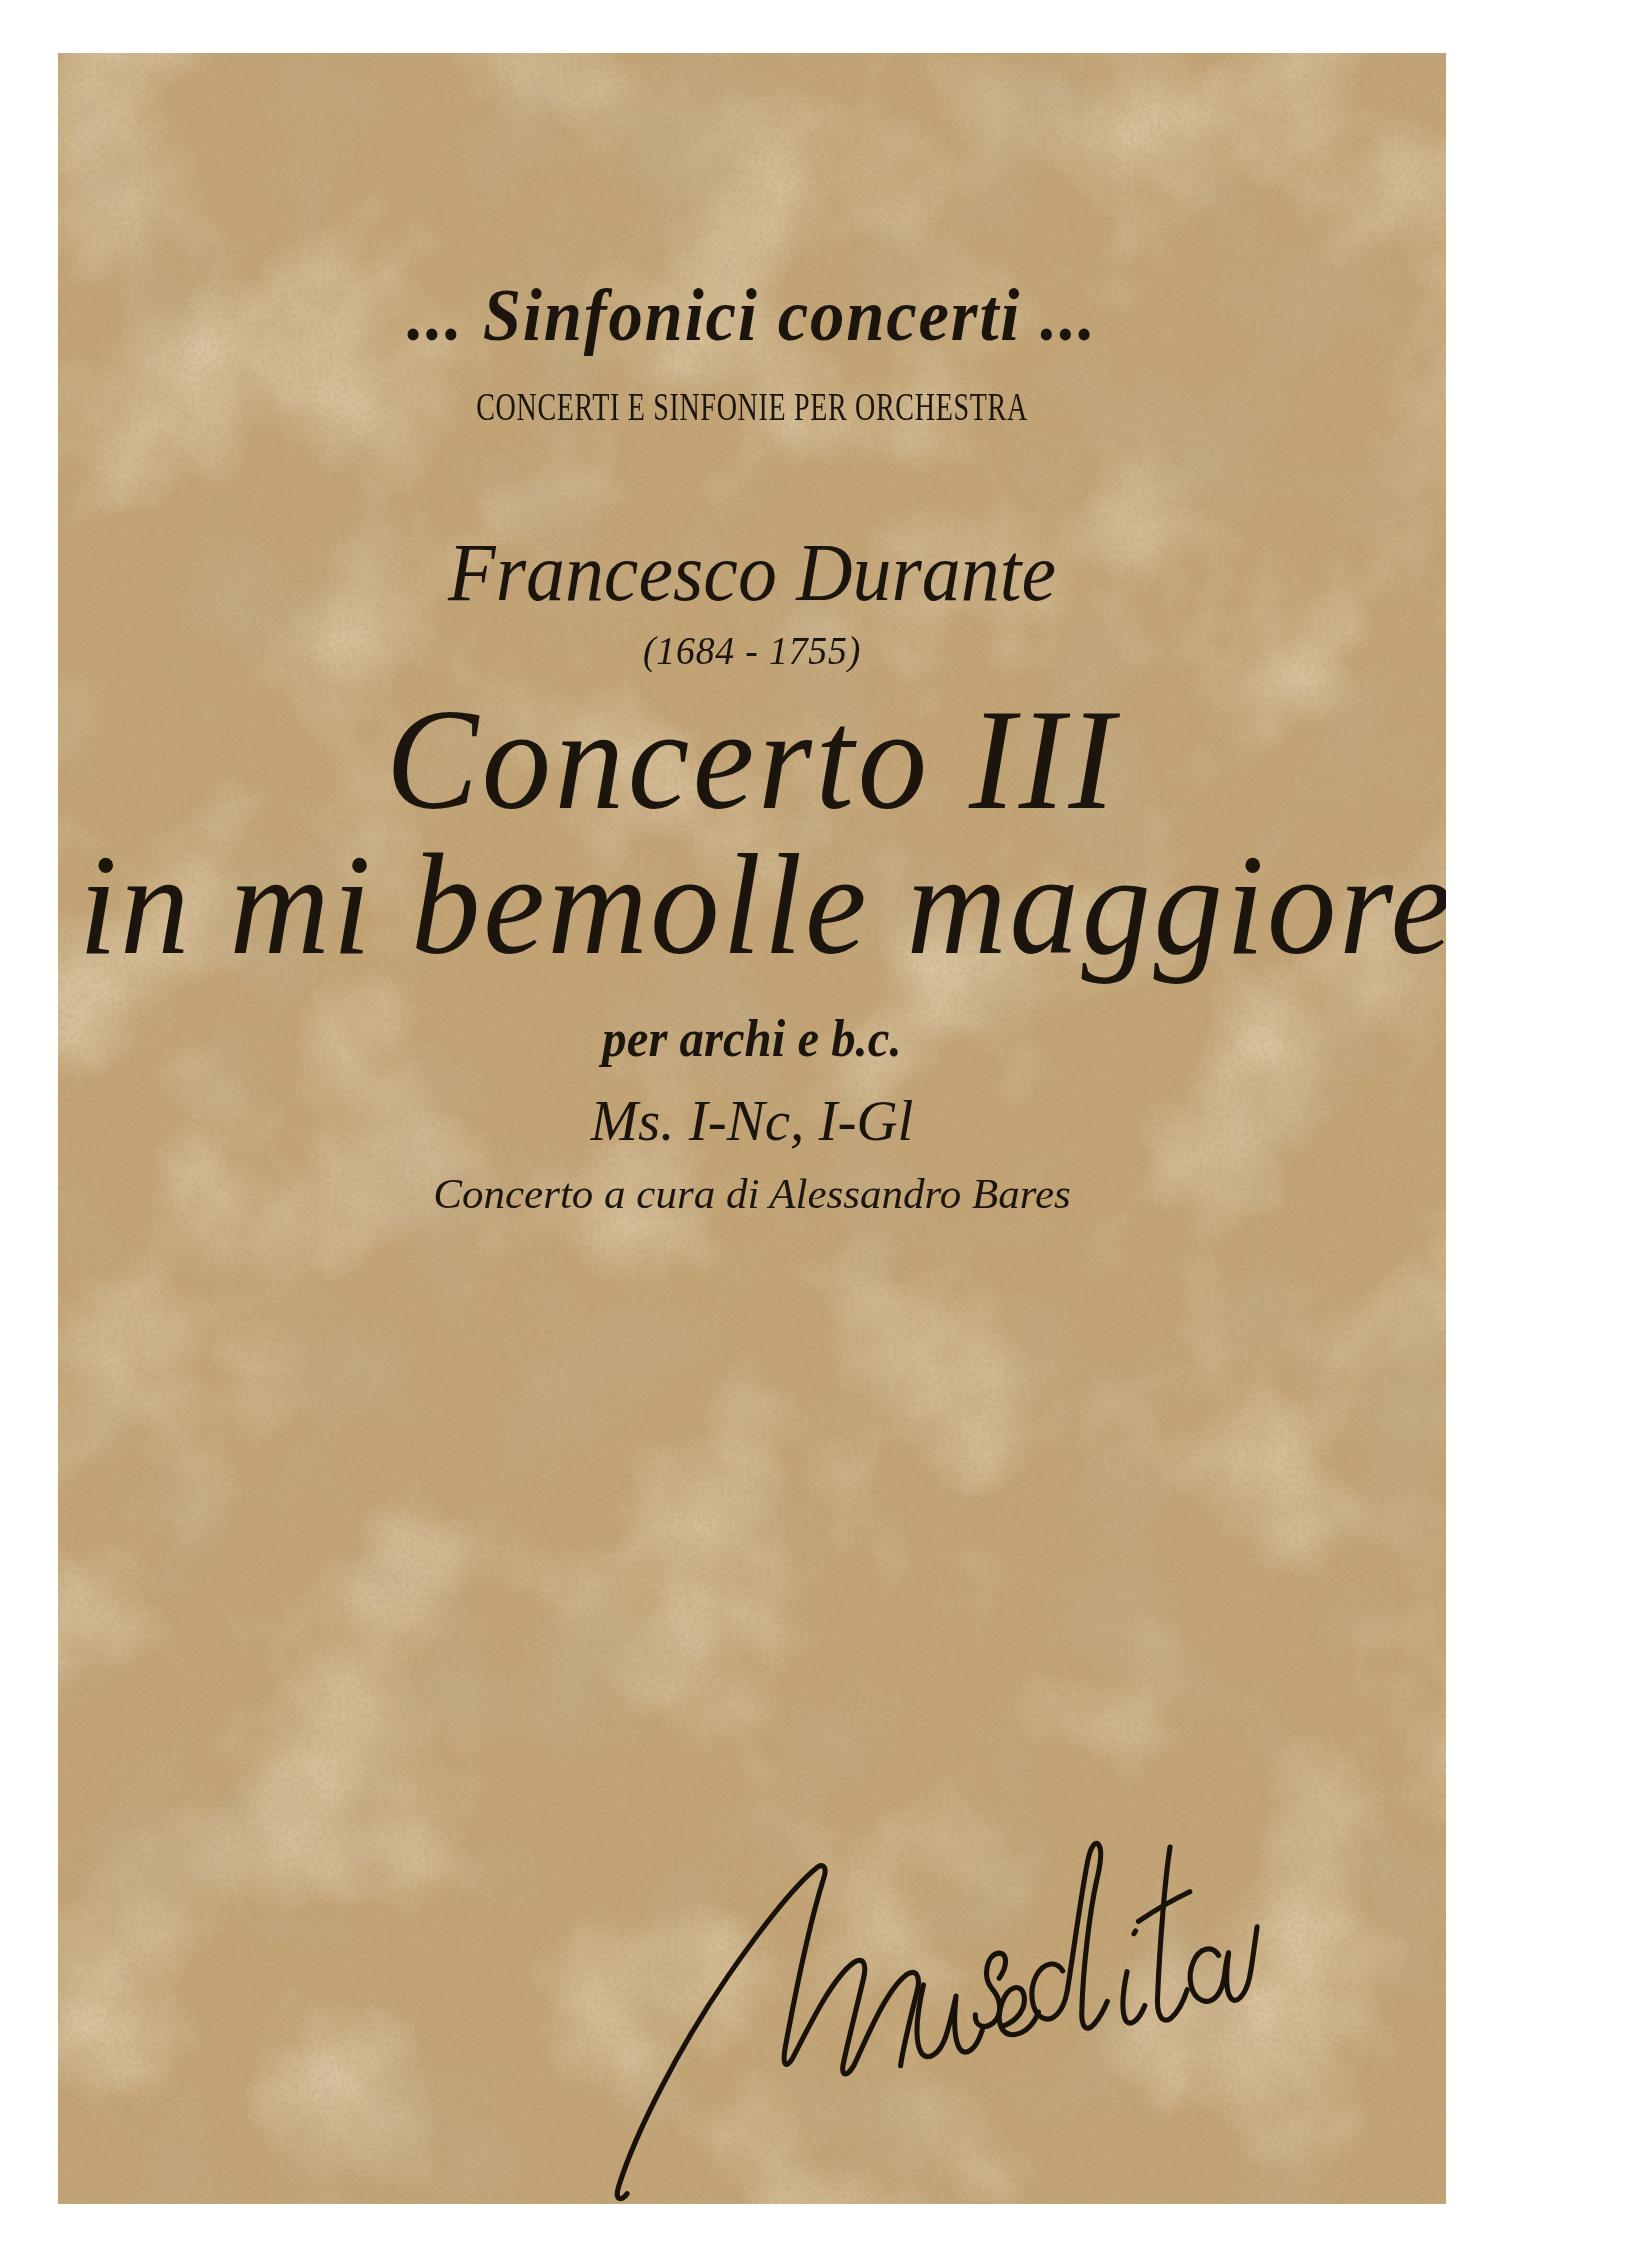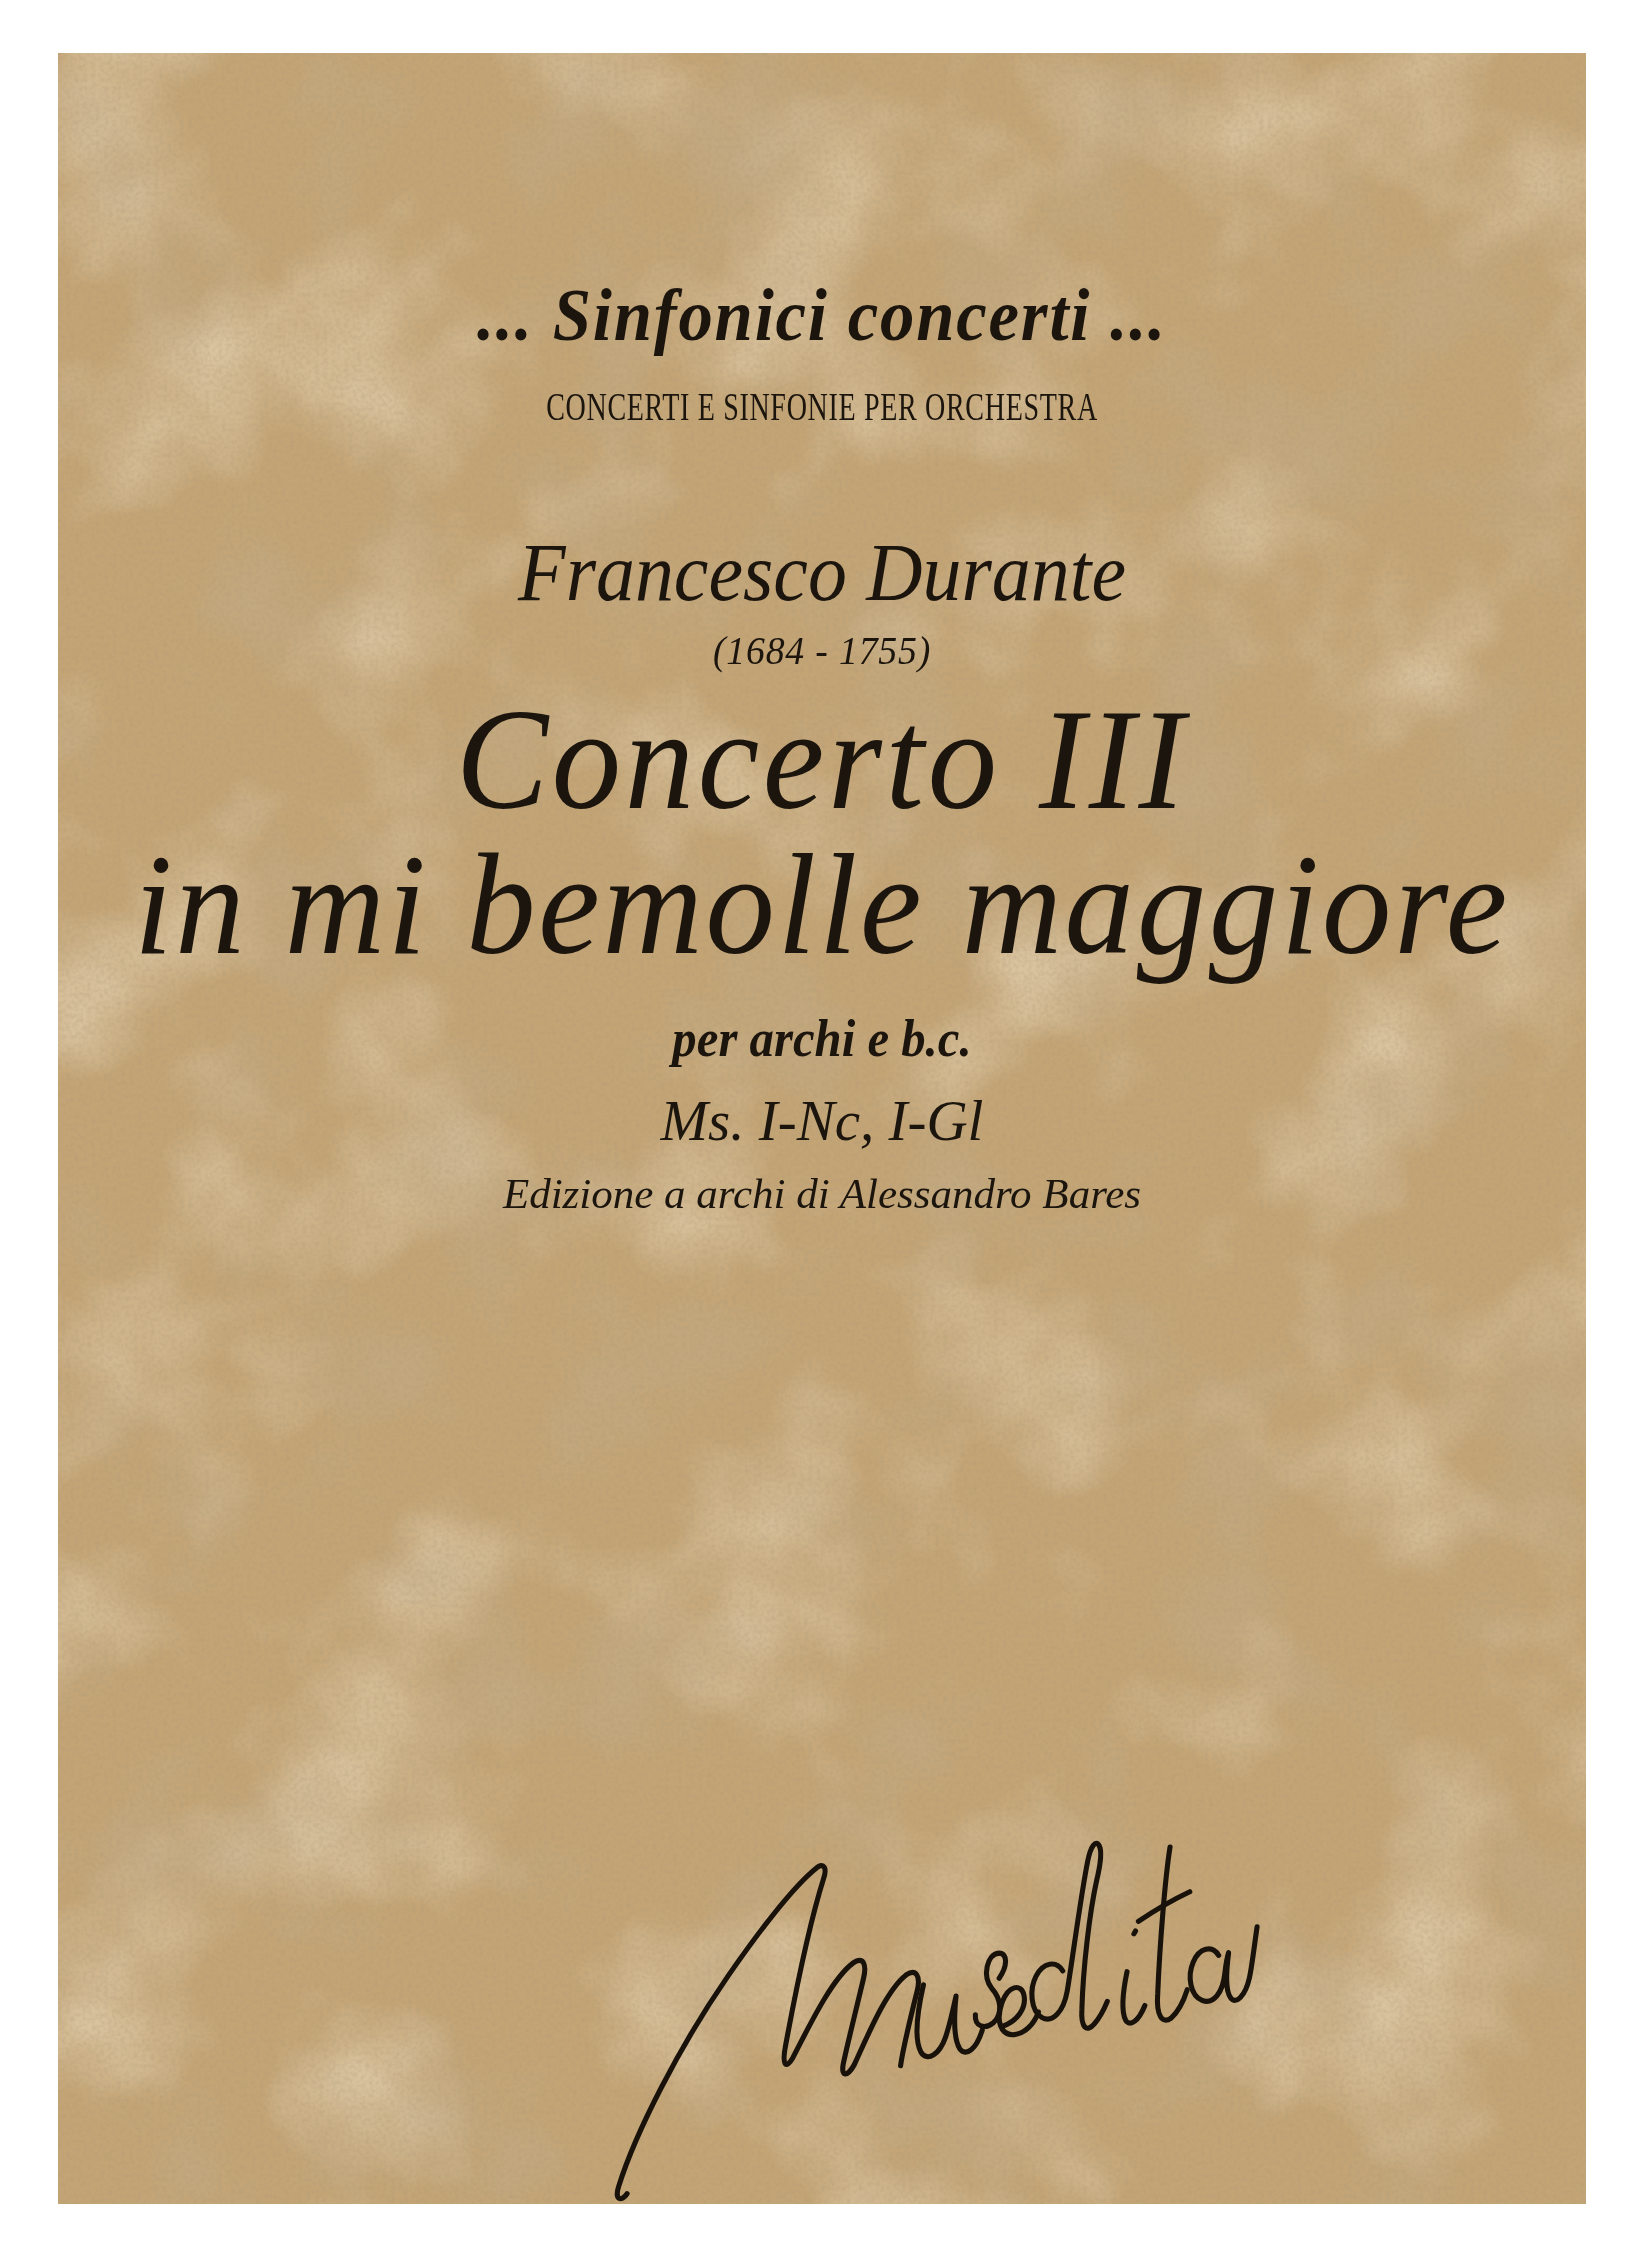--- a/index.html
+++ b/index.html
@@ -5,21 +5,21 @@
   html,body{margin:0;padding:0;background:#ffffff;}
   .page{
     position:relative;
     width:1644px;height:2264px;
     background:#ffffff;
     overflow:hidden;
     font-family:"Liberation Serif","DejaVu Serif",serif;
   }
   .paper{
     position:absolute;left:58px;top:53px;
-    width:1528px;height:2151px;
+    width:1388px;height:2151px;
     background:#737373;
     overflow:hidden;
   }
   .texture{position:absolute;left:0;top:0;width:100%;height:100%;display:block;}
   .textline{
     position:absolute;left:0;right:0;
     text-align:center;
     color:#1c150d;
     line-height:1;
     white-space:nowrap;
@@ -115,21 +115,21 @@
     <div class="textline composer-dates">(1684 - 1755)</div>
 
     <h1 class="textline work-title-1">Concerto III</h1>
 
     <h1 class="textline work-title-2">in mi bemolle maggiore</h1>
 
     <div class="textline instrumentation">per archi e b.c.</div>
 
     <div class="textline manuscript">Ms. I-Nc, I-Gl</div>
 
-    <div class="textline edition">Edizione a archi di Alessandro Bares</div>
+    <div class="textline edition">Concerto a cura di Alessandro Bares</div>
 
     <div class="signature" role="img" aria-label="Musedita">
       <svg viewBox="0 0 760 480" fill="none" stroke="#18120b" stroke-width="5.5" stroke-linecap="round" stroke-linejoin="round" aria-hidden="true">
 
         <path d="M43 470 C37 479 29 477 34 462 C52 404 100 310 152 235
                  C184 189 220 140 248 118 C255 113 259 118 255 130
                  C243 168 227 240 214 310 C210 331 214 337 222 323
                  C240 288 264 238 287 221 C297 214 302 221 298 238
                  C290 272 280 311 276 331 C274 343 280 345 288 331
                  C302 301 322 251 344 234 C354 227 360 234 356 251

